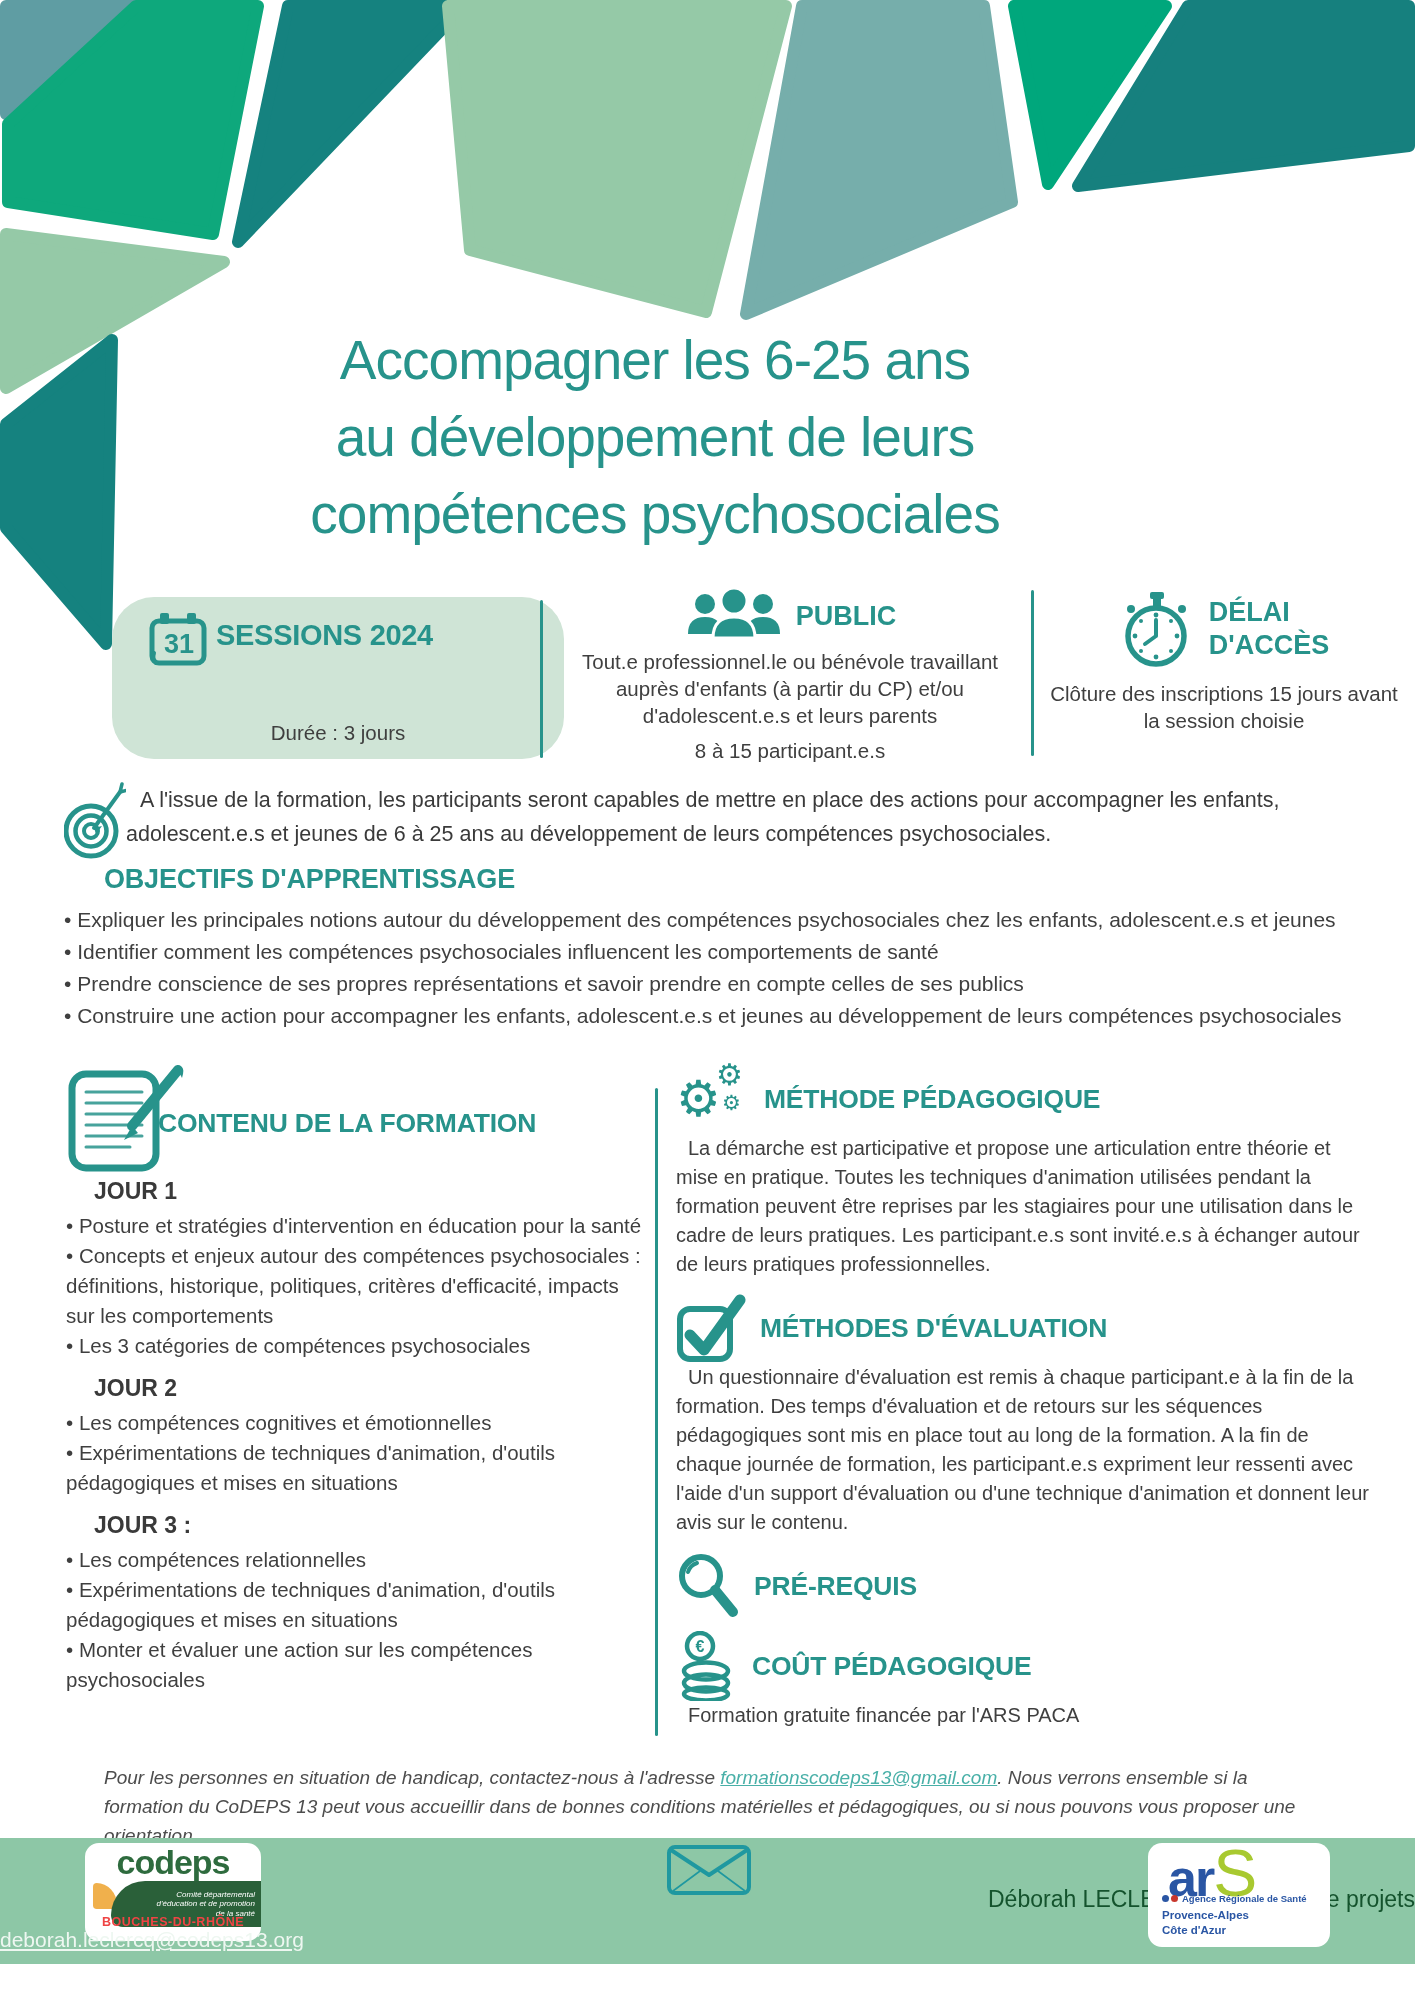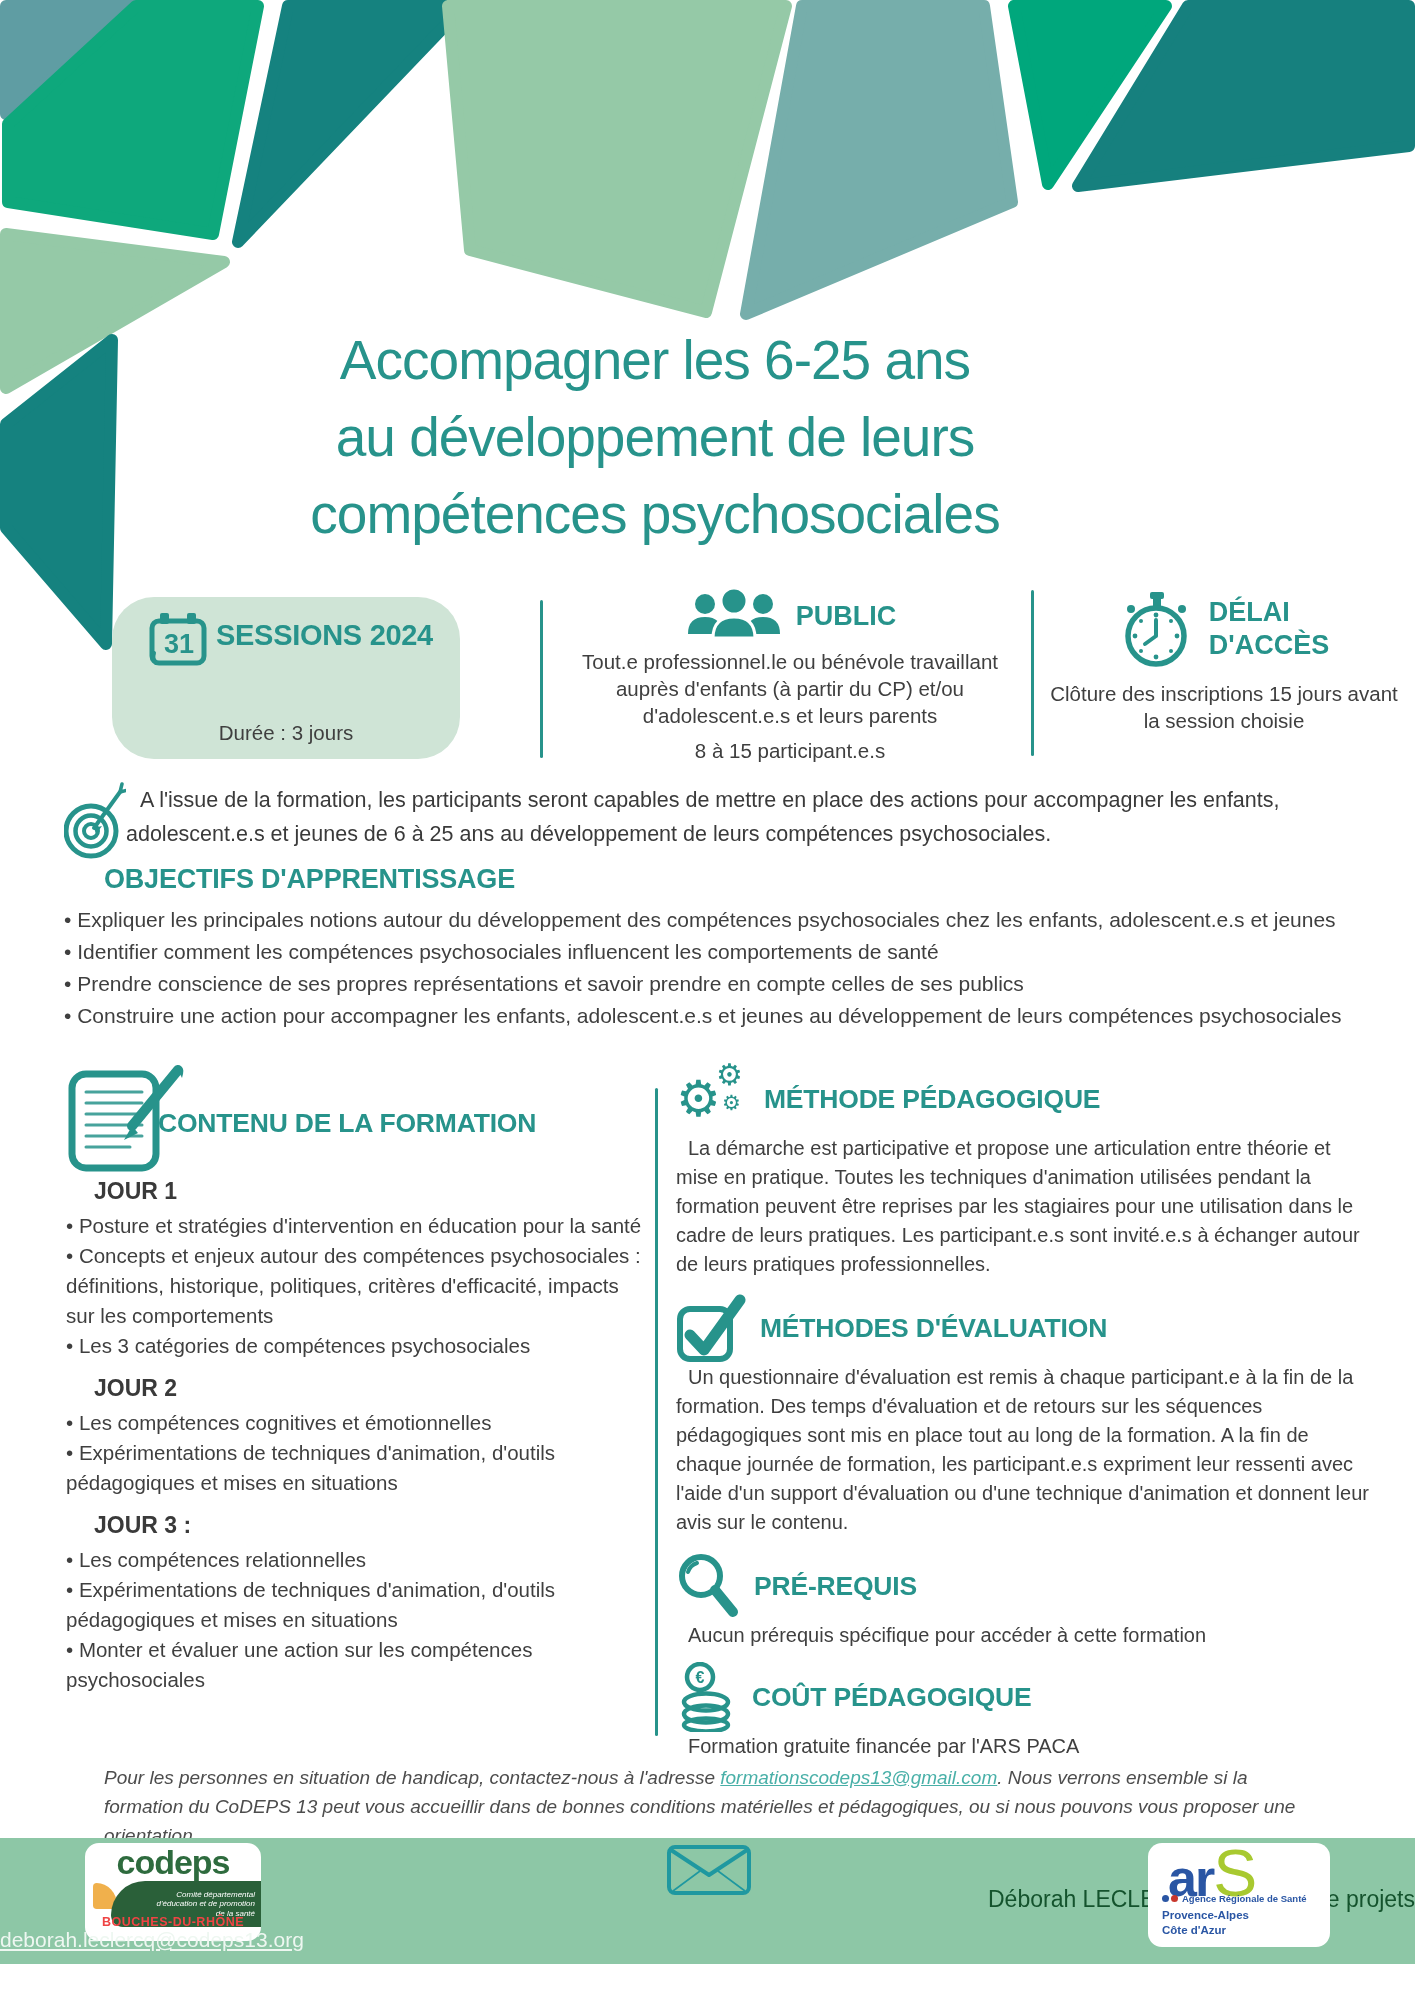--- a/index.html
+++ b/index.html
@@ -12,21 +12,21 @@
   *{margin:0;padding:0;box-sizing:border-box}
   body{background:#ffffff;font-family:"Liberation Sans",sans-serif;color:var(--text_dark)}
   .page{position:relative;width:1415px;height:2000px;background:#fff;overflow:hidden}
   .abs{position:absolute}
 
   
   .main-title{left:240px;top:322px;width:830px;text-align:center;
     font-size:55px;line-height:77px;font-weight:400;color:var(--teal);letter-spacing:-1px}
 
   
-  .sessions-box{left:112px;top:597px;width:348px;height:162px;background:var(--box_green);border-radius:42px}
+  .sessions-box{left:112px;top:597px;width:452px;height:162px;background:var(--box_green);border-radius:42px}
   .sessions-head{position:absolute;left:104px;top:22px;font-size:29px;font-weight:700;color:var(--teal);letter-spacing:-.3px}
   .sessions-list{position:absolute;left:22px;top:66px;font-size:20.5px;line-height:27px;color:var(--text_dark)}
   .sessions-duration{position:absolute;left:0;top:124px;width:100%;text-align:center;font-size:20.5px;color:var(--text_dark)}
   .vdiv{width:3px;background:var(--teal);border-radius:2px}
 
   .public-block{left:558px;top:588px;width:464px}
   .public-header{display:flex;align-items:center;justify-content:center;gap:12px;height:56px}
   .public-title{font-size:27px;font-weight:700;color:var(--teal)}
   .public-text{margin-top:4px;text-align:center;font-size:20.5px;line-height:27px}
   .public-capacity{margin-top:10px;text-align:center;font-size:20.5px}
@@ -253,21 +253,20 @@
     <div class="sec-text">Un questionnaire d'évaluation est remis à chaque participant.e à la fin de la formation. Des temps d'évaluation et de retours sur les séquences pédagogiques sont mis en place tout au long de la formation. A la fin de chaque journée de formation, les participant.e.s expriment leur ressenti avec l'aide d'un support d'évaluation ou d'une technique d'animation et donnent leur avis sur le contenu.</div>
 
     <div class="sec-header" style="margin-top:16px">
       <svg width="64" height="68" viewBox="0 0 64 68">
         <circle class="st" cx="25" cy="24" r="19" stroke-width="6"></circle>
         <path class="st" d="M12,20 a14,14 0 0 1 9,-9" stroke-width="4"></path>
         <path class="st" d="M39,38 L57,60" stroke-width="10"></path>
       </svg>
       <div class="sec-title">PRÉ-REQUIS</div>
     </div>
-    <div class="sec-text">Aucun prérequis spécifique pour accéder à cette formation</div>
 
     <div class="sec-header" style="margin-top:14px">
       <svg width="62" height="70" viewBox="0 0 62 70">
         <circle class="st" cx="24" cy="15" r="13" stroke-width="4.5"></circle>
         <text x="24" y="21" text-anchor="middle" font-size="16" font-weight="bold" fill="#27938b" font-family="Liberation Sans,sans-serif">€</text>
         <ellipse class="st" cx="30" cy="40" rx="22" ry="8.5" stroke-width="4.5"></ellipse>
         <ellipse class="st" cx="30" cy="52" rx="22" ry="8.5" stroke-width="4.5"></ellipse>
         <ellipse class="st" cx="30" cy="63" rx="22" ry="6.5" stroke-width="4.5"></ellipse>
       </svg>
       <div class="sec-title">COÛT PÉDAGOGIQUE</div>

